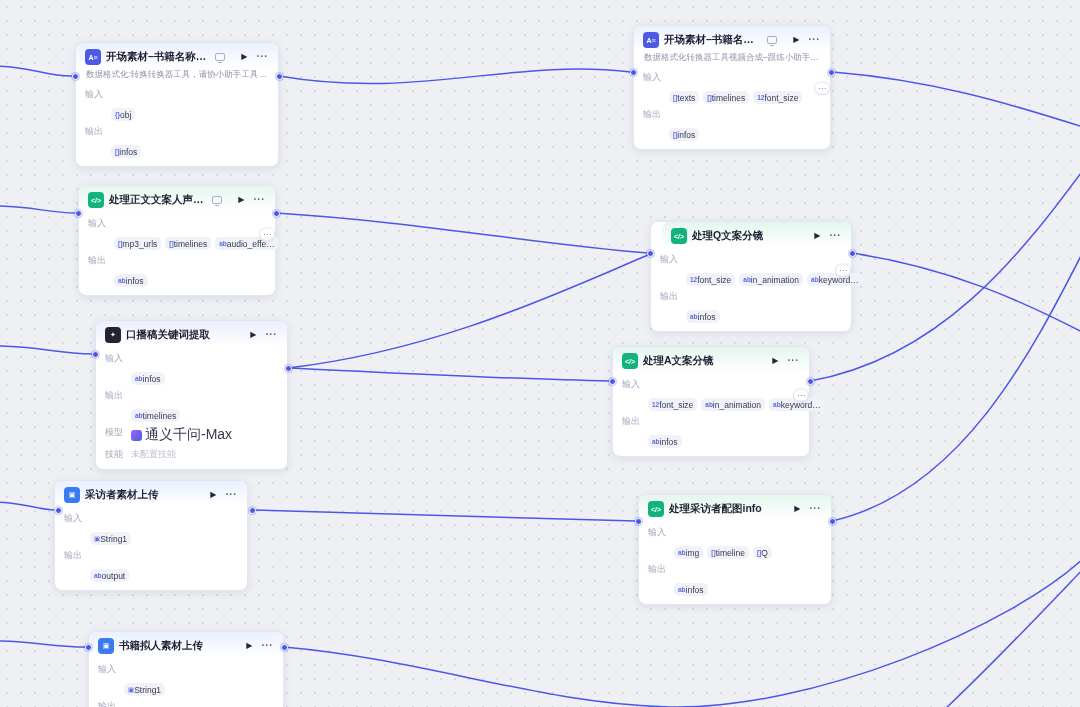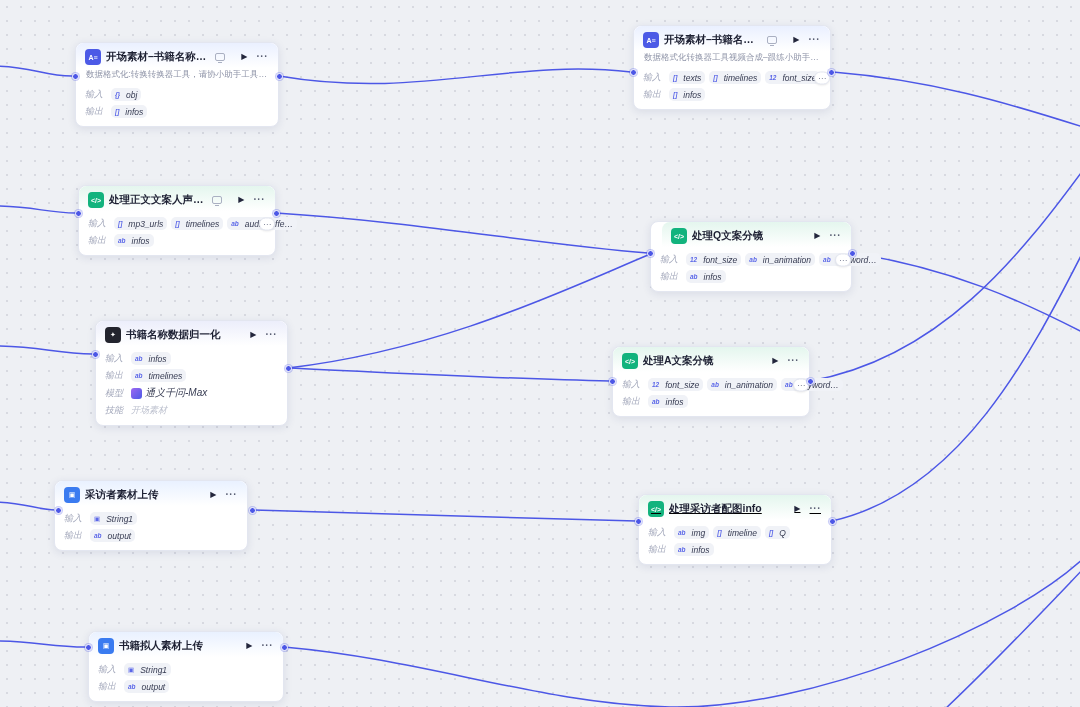--- a/index.html
+++ b/index.html
@@ -39,30 +39,30 @@
   .spacer { flex:1; min-width:4px; }
   .run-btn,.more-btn { border:none; background:transparent; cursor:pointer; padding:0 2px; line-height:1; flex:none; }
   .run-btn { font-size:8px; color:#23263c; }
   .more-btn { font-size:10px; color:#595e73; letter-spacing:0.5px; font-weight:bold; }
 
   .node-desc {
     padding:1px 10px 2px; font-size:8.5px; color:#8f94a8; line-height:1.35;
     white-space:nowrap; overflow:hidden; text-overflow:ellipsis;
   }
   .node-rows { padding:2px 9px 8px; }
-  .row { display:flex; align-items:center; gap:4px; margin-top:4px; position:relative;font-style:italic; }
+  .row { display:flex; align-items:flex-start; gap:4px; margin-top:4px; position:relative; }
   .row-label { font-size:9px; color:#a3a8bb; flex:none; width:22px; }
   .chip {
-    display:inline-flex; align-items:center; gap:6px;
+    display:inline-flex; align-items:center; gap:0;
     background:#f0f2f7; border-radius:5px; padding:1.5px 4px;
-    font-size:8.5px; color:#363b52; white-space:nowrap;
+    font-size:8.5px; color:#363b52; white-space:nowrap;margin-top:20px;
   }
   .chip .t { font-size:6.5px; color:#5b67e8; font-weight:bold; }
   .muted-text { font-size:9px; color:#bcc0ce; }
-  .model-chip { display:inline-flex; align-items:center; gap:3px; font-size:10px; color:#363b52; }
+  .model-chip { display:inline-flex; align-items:center; gap:3px; font-size:14px; color:#363b52; }
   .model-icon { width:11px; height:11px; border-radius:3px; background:linear-gradient(135deg,#9d68f2,#4c5ae6); flex:none; }
   .overflow-pill {
     position:absolute; right:-9px; top:50%; transform:translateY(-50%);
     background:#fff; border:1px solid #e3e6f0; border-radius:7px;
     font-size:8px; color:#777c91; padding:0 3px; line-height:11px;
     box-shadow:0 1px 2px rgba(0,0,0,0.08); cursor:pointer;
   }
   .port {
     position:absolute; width:7px; height:7px; border-radius:50%;
     background:#4c57e6; border:1px solid #fff;
@@ -230,21 +230,21 @@
             <span>infos</span>
           </span>
         </div>
       </div>
   </div>
     <div class="port" style="left: 646.5px; top: 249.5px;"></div>
     <div class="port" style="left: 848.5px; top: 249.5px;"></div>
     <div class="node" style="left: 95px; top: 320px; width: 193px;">
     <div class="node-header" style="background: linear-gradient(rgb(236, 238, 251), rgb(255, 255, 255));">
       <span class="node-icon" style="background: rgb(35, 36, 46);">✦</span>
-      <span class="node-title">书籍名称数据归一化</span>
+      <span class="node-title">口播稿关键词提取</span>
 
       <span class="spacer"></span>
       <button class="run-btn">▶</button>
       <button class="more-btn">···</button>
     </div>
 
     <div class="node-rows">
         <div class="row">
           <span class="row-label">输入</span>
           <span class="chip">
@@ -261,21 +261,21 @@
         </div>
         <div class="row">
           <span class="row-label">模型</span>
           <span class="model-chip">
             <span class="model-icon"></span>
             <span>通义千问-Max</span>
           </span>
         </div>
         <div class="row">
           <span class="row-label">技能</span>
-          <span class="muted-text">开场素材</span>
+          <span class="muted-text">未配置技能</span>
         </div>
       </div>
   </div>
     <div class="port" style="left: 91.5px; top: 350.5px;"></div>
     <div class="port" style="left: 284.5px; top: 364.5px;"></div>
     <div class="node" style="left: 612px; top: 346px; width: 198px;">
     <div class="node-header" style="background: linear-gradient(rgb(228, 246, 238), rgb(255, 255, 255));">
       <span class="node-icon" style="background: rgb(18, 179, 125);">&lt;/&gt;</span>
       <span class="node-title">处理A文案分镜</span>
 
@@ -335,21 +335,21 @@
           <span class="chip">
             <span class="t">ab</span>
             <span>output</span>
           </span>
         </div>
       </div>
   </div>
     <div class="port" style="left: 54.5px; top: 506.5px;"></div>
     <div class="port" style="left: 248.5px; top: 506.5px;"></div>
     <div class="node" style="left: 638px; top: 494px; width: 194px;">
-    <div class="node-header" style="background: linear-gradient(rgb(228, 246, 238), rgb(255, 255, 255)); text-decoration: underline;">
+    <div class="node-header" style="background: linear-gradient(rgb(228, 246, 238), rgb(255, 255, 255));">
       <span class="node-icon" style="background: rgb(18, 179, 125);">&lt;/&gt;</span>
       <span class="node-title">处理采访者配图info</span>
 
       <span class="spacer"></span>
       <button class="run-btn">▶</button>
       <button class="more-btn">···</button>
     </div>
 
     <div class="node-rows">
         <div class="row">

